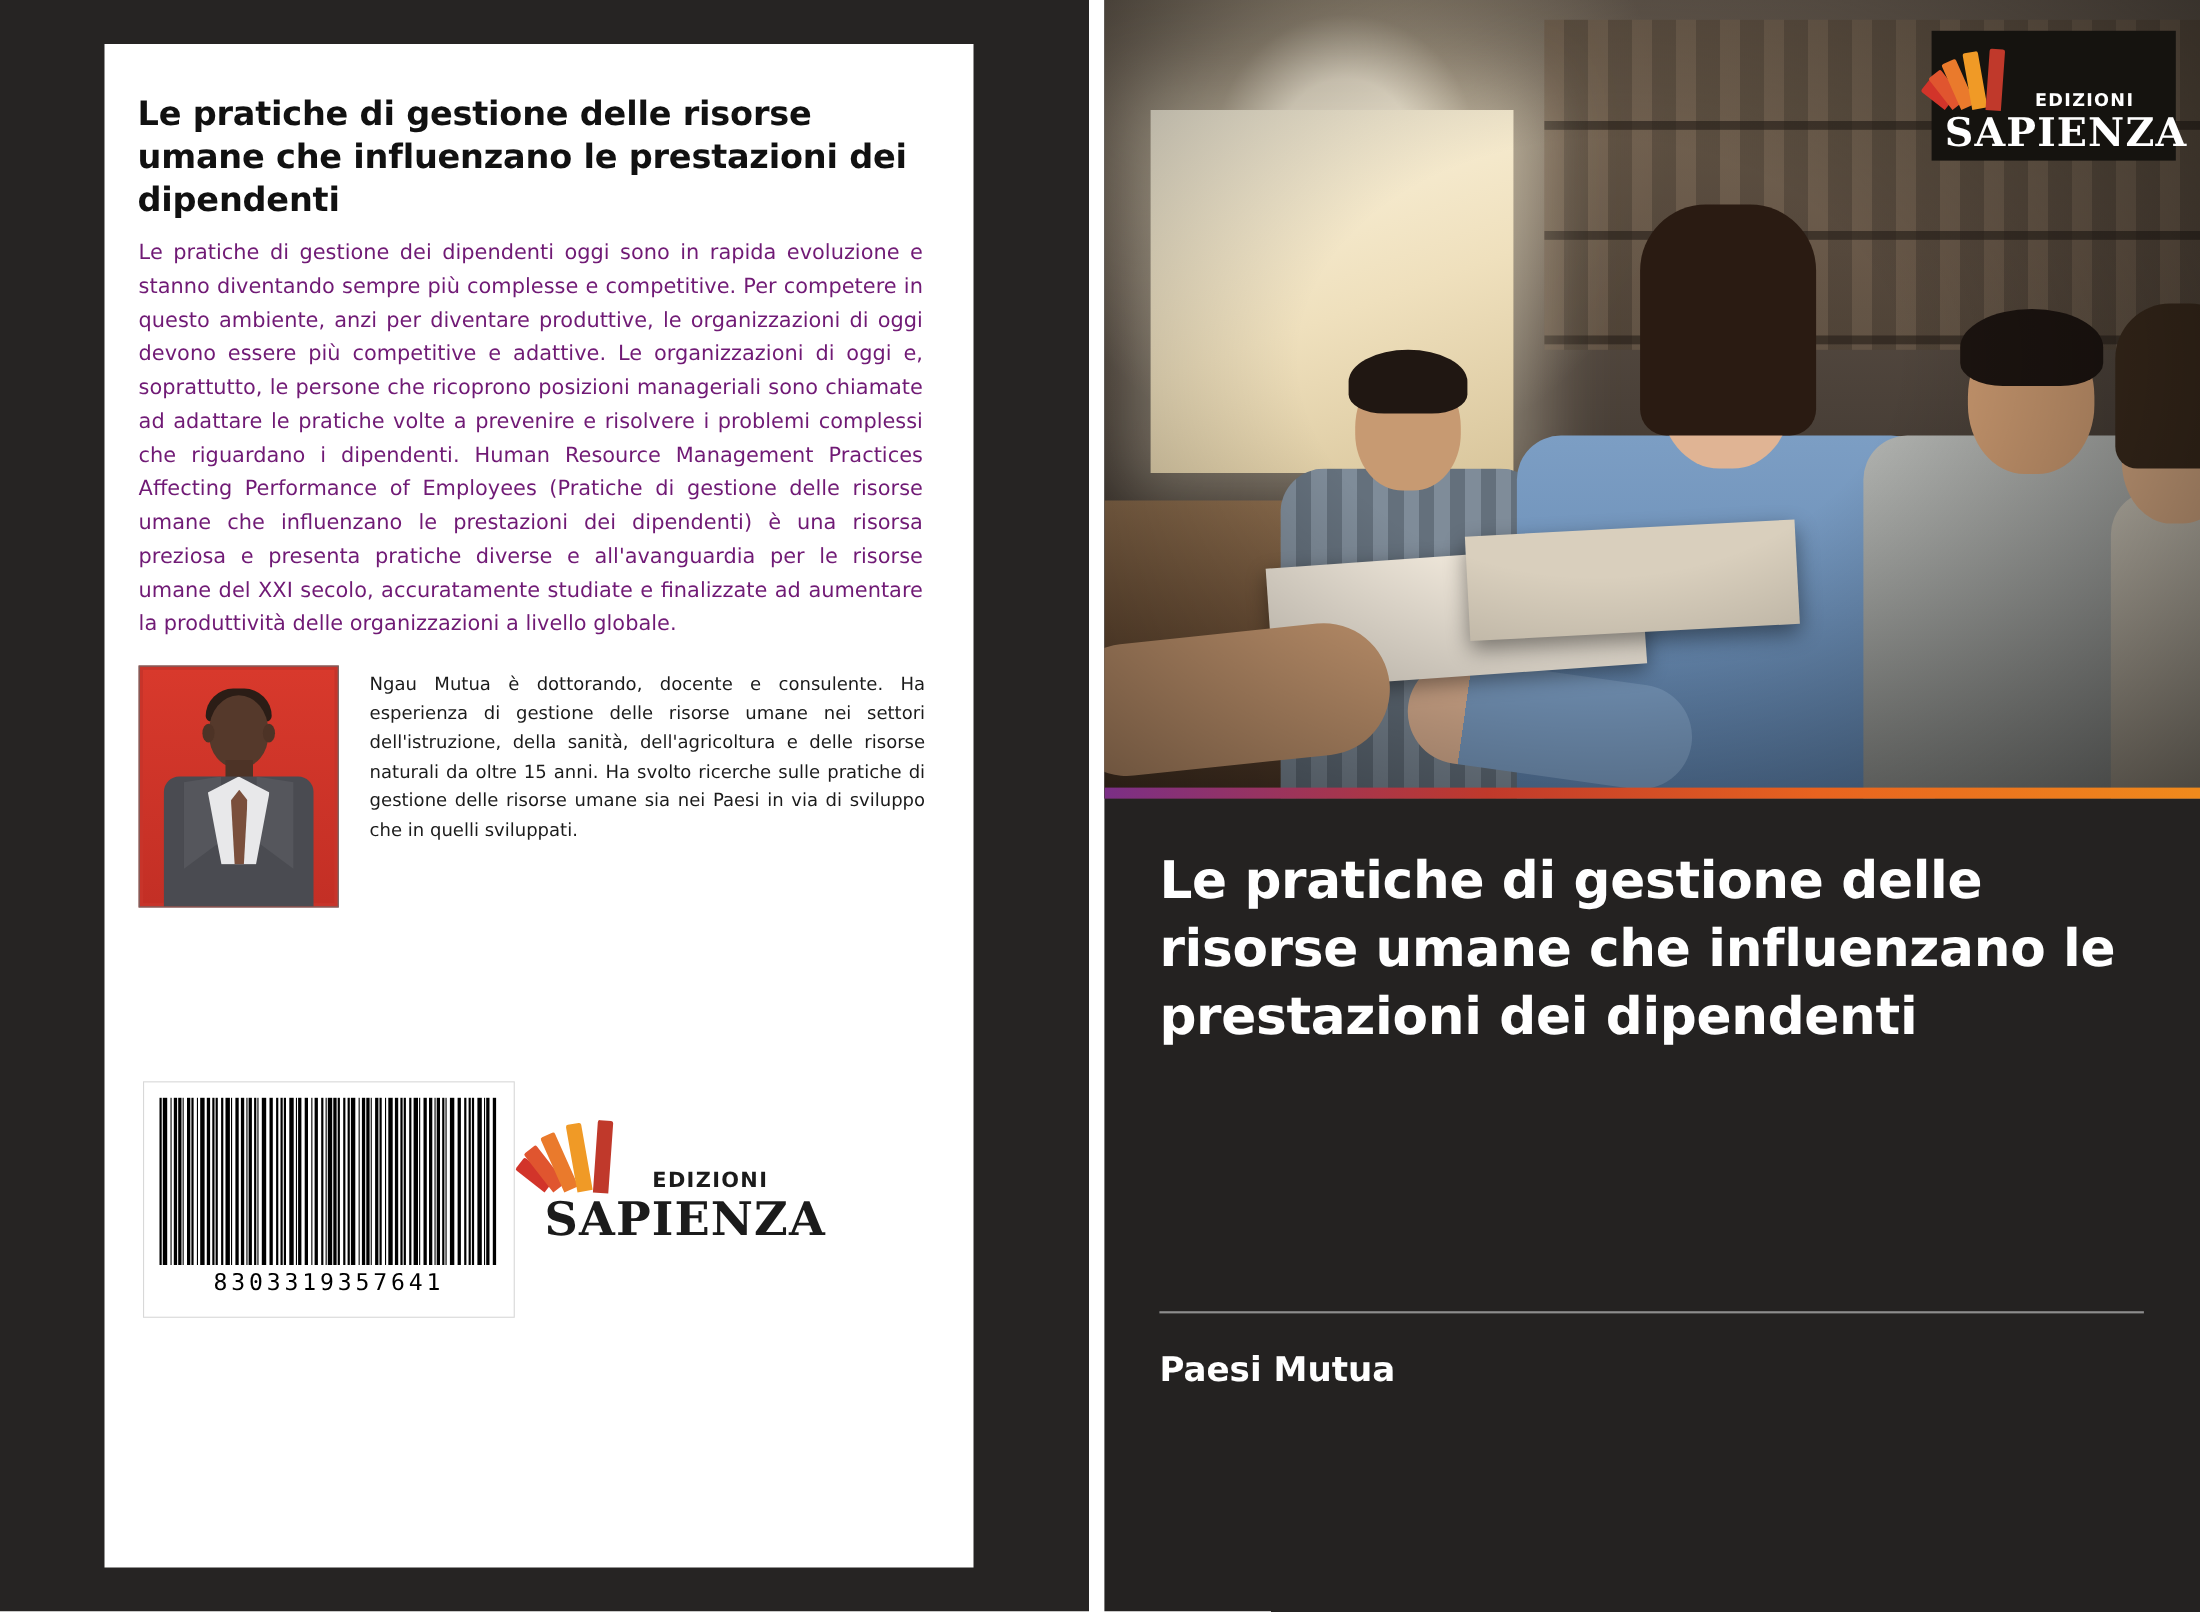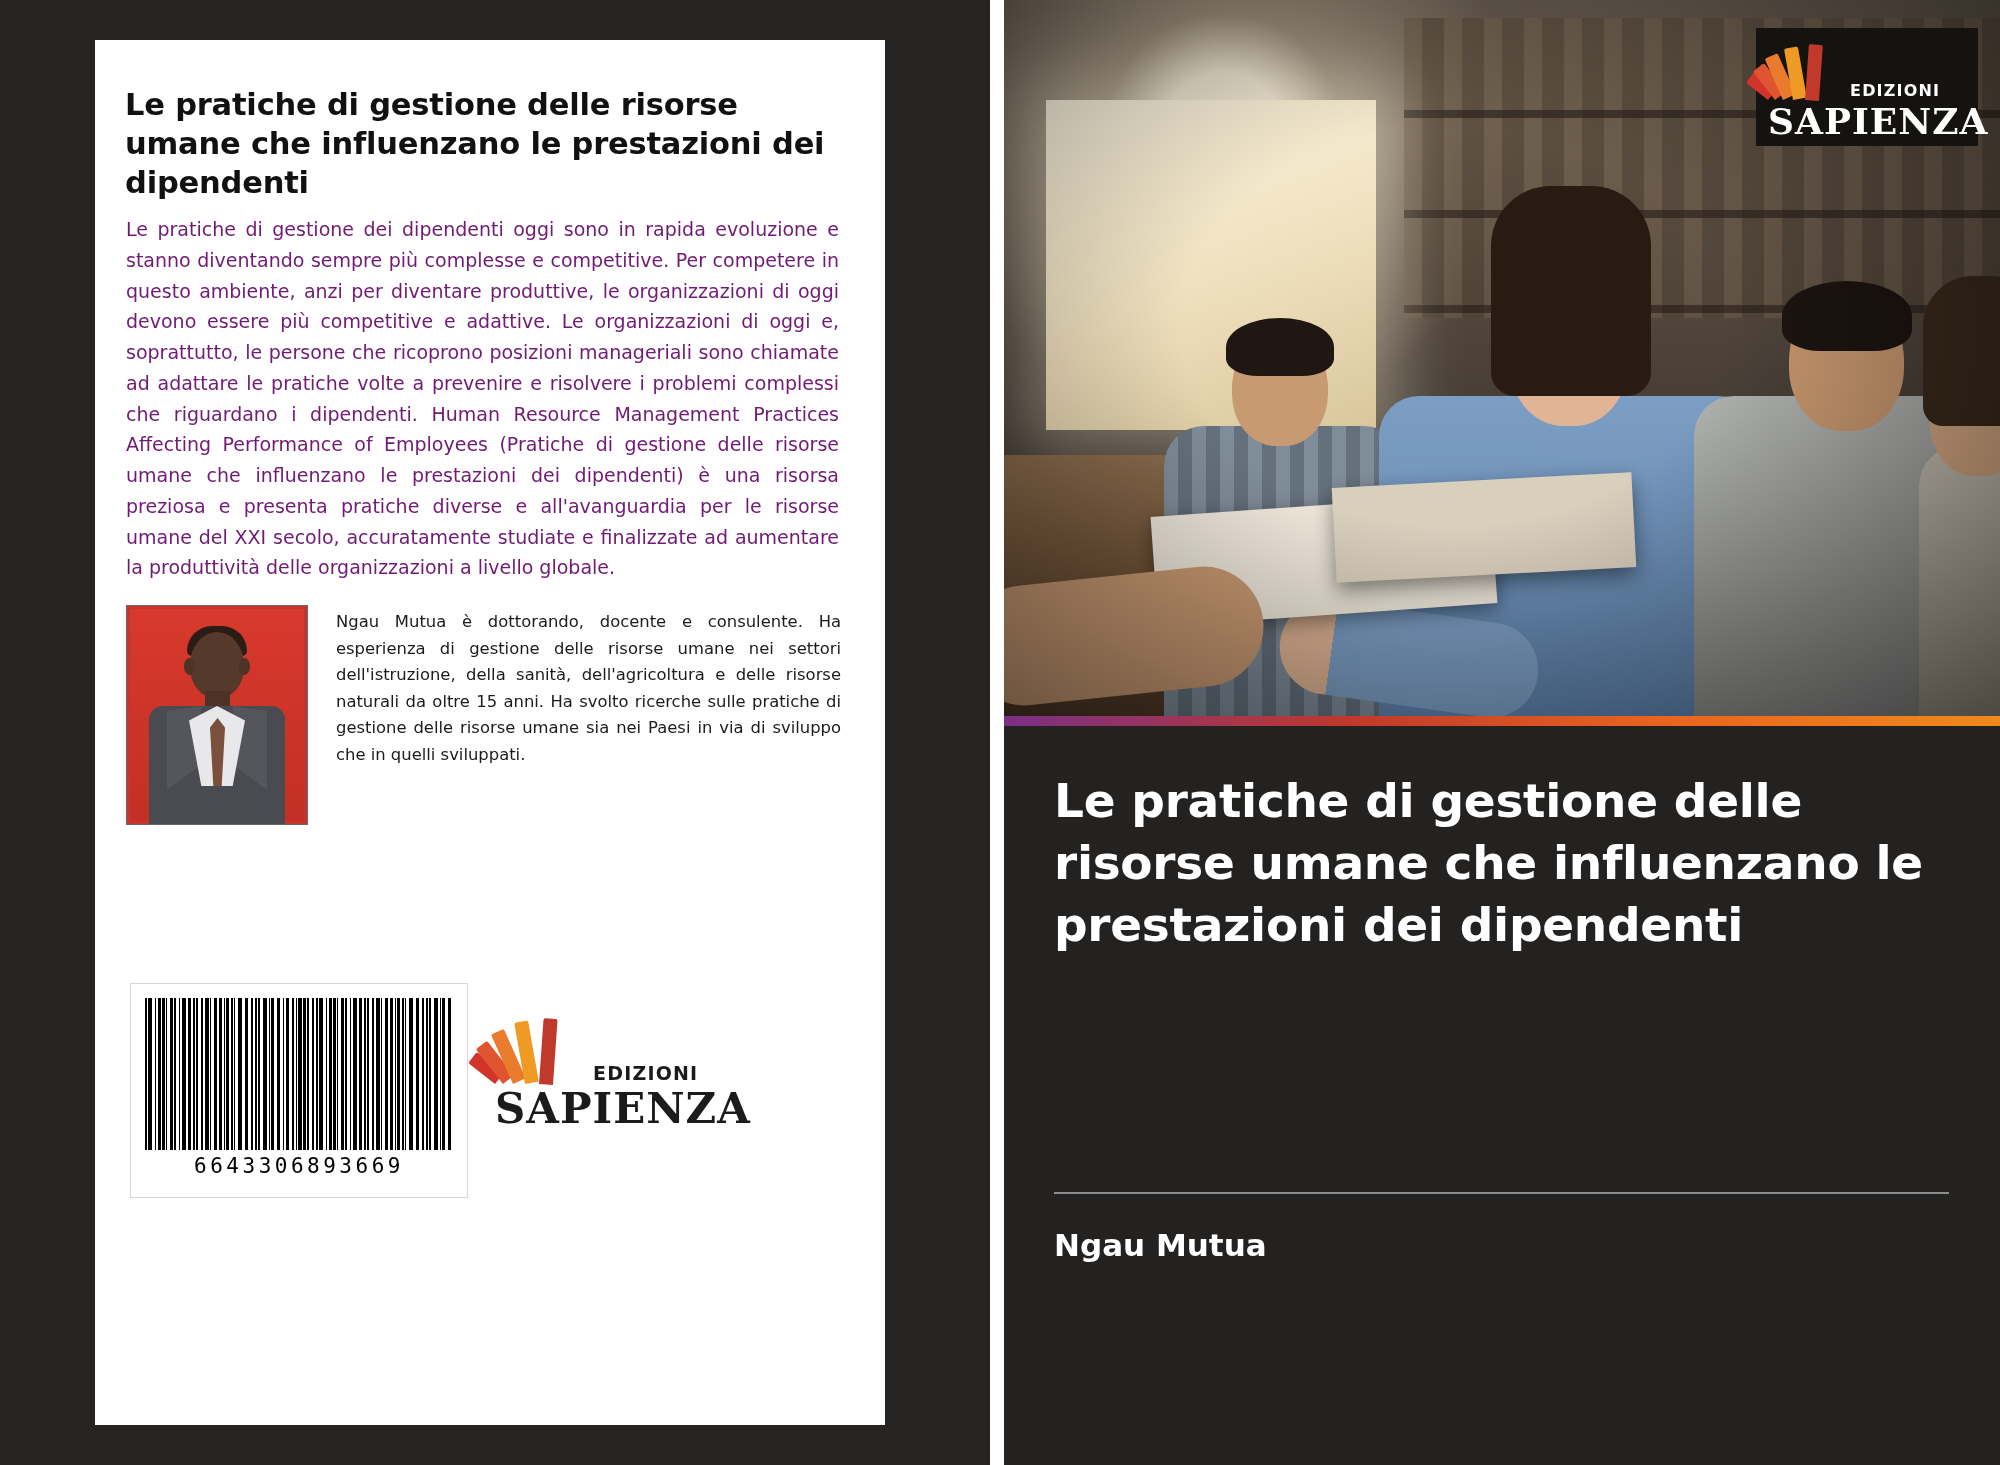--- a/index.html
+++ b/index.html
@@ -536,21 +536,21 @@
             <i style="left: 266px; width: 4px;"></i>
             <i style="left: 273px; width: 3px;"></i>
             <i style="left: 279px; width: 2px;"></i>
             <i style="left: 283px; width: 2px;"></i>
             <i style="left: 286px; width: 2px;"></i>
             <i style="left: 291px; width: 4px;"></i>
             <i style="left: 297px; width: 1px;"></i>
             <i style="left: 299px; width: 3px;"></i>
             <i style="left: 305px; width: 3px;"></i>
           </div>
-        <div class="barcode-digits">6643306893669</div>
+        <div class="barcode-digits">8303319357641</div>
       </div>
 
       <div class="pub-logo-back">
         <div style="display:flex; align-items:flex-end; gap:6px;">
           <div class="logo-fan">
             <span style="height:34px; background:#d2342a; transform:rotate(-52deg);"></span>
             <span style="height:44px; background:#e0552f; transform:rotate(-38deg); left:8px;"></span>
             <span style="height:54px; background:#ea7a2c; transform:rotate(-24deg); left:18px;"></span>
             <span style="height:62px; background:#f09a26; transform:rotate(-10deg); left:30px;"></span>
             <span style="height:66px; background:#c0392b; transform:rotate(4deg); left:44px;"></span>
@@ -624,17 +624,17 @@
         <div class="logo-word-edizioni">EDIZIONI</div>
       </div>
       <div class="logo-word-sapienza">SAPIENZA</div>
     </div>
 
     <div class="front-title">Le pratiche di gestione delle risorse umane che influenzano le prestazioni dei dipendenti</div>
 
     <div class="front-rule"></div>
 
     <div class="front-authors">
-      <div>Ngau Mutua</div>
+      <div>Paesi Mutua</div>
     </div>
 
   </div>
 </div>
 
 </body></html>

